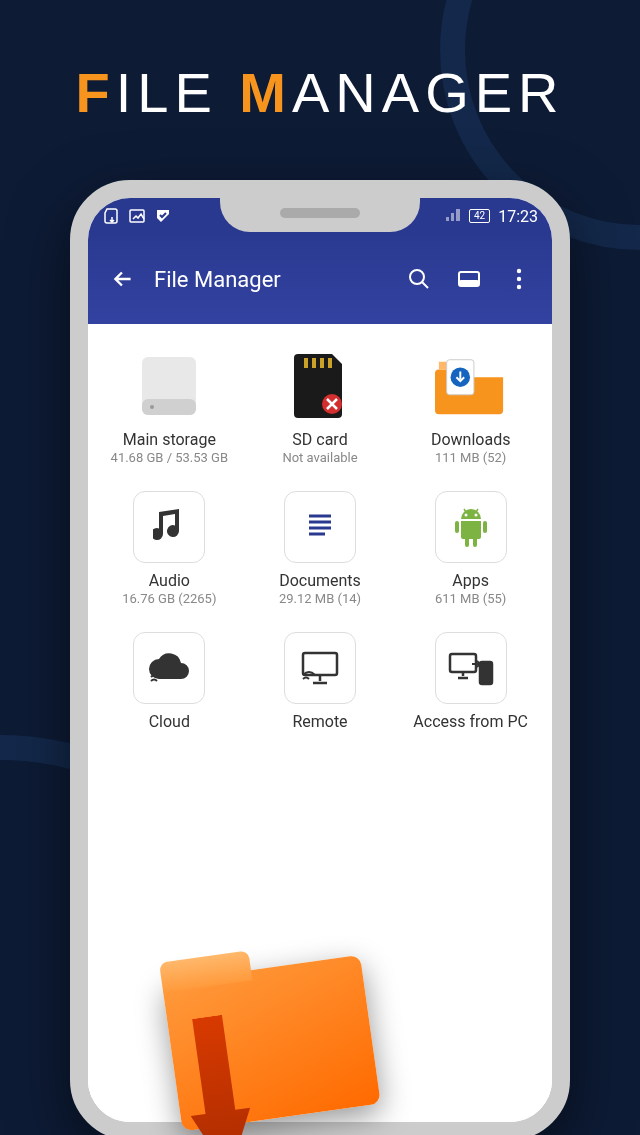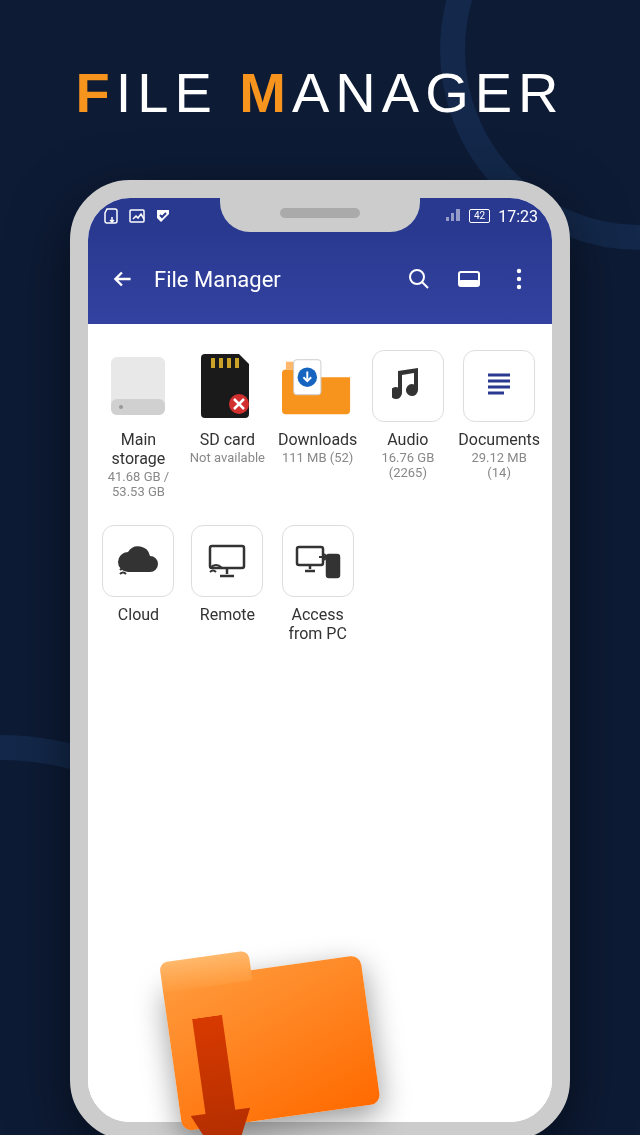--- a/index.html
+++ b/index.html
@@ -112,21 +112,21 @@
   .app-action { width: 26px; height: 26px; display:flex; align-items:center; justify-content:center; }
 
   .content {
     flex: 1;
     background: #fff;
     padding: 18px 10px;
     overflow: hidden;
   }
   .grid {
     display: grid;
-    grid-template-columns: repeat(5, 1fr);
+    grid-template-columns: repeat(3, 1fr);
     gap: 10px 8px;
   }
   .tile {
     display: flex;
     flex-direction: column;
     align-items: center;
     padding: 8px 2px;
     cursor: pointer;
   }
   .tile-icon {
@@ -316,20 +316,35 @@
         <div class="tile">
           <div class="tile-icon">
             <svg width="34" height="34" viewBox="0 0 34 34">
                 <path d="M6 6h22M6 12h22M6 18h22M6 24h16" stroke="#2a3990" stroke-width="3"></path>
               </svg>
           </div>
           <div class="tile-label">Documents</div>
           <div class="tile-sub">29.12 MB (14)</div>
         </div>
 
+        <div class="tile">
+          <div class="tile-icon">
+            <svg width="36" height="40" viewBox="0 0 36 40" fill="#7cb342">
+                <path d="M8 14h20v16a2 2 0 01-2 2h-2v6a2 2 0 01-4 0v-6h-4v6a2 2 0 01-4 0v-6h-2a2 2 0 01-2-2V14z"></path>
+                <path d="M8 12a10 10 0 0120 0H8z"></path>
+                <circle cx="13" cy="8" r="1.5" fill="#fff"></circle>
+                <circle cx="23" cy="8" r="1.5" fill="#fff"></circle>
+                <rect x="2" y="14" width="4" height="12" rx="2"></rect>
+                <rect x="30" y="14" width="4" height="12" rx="2"></rect>
+                <path d="M11 2l2 3M25 2l-2 3" stroke="#7cb342" stroke-width="1.5"></path>
+              </svg>
+          </div>
+          <div class="tile-label">Apps</div>
+          <div class="tile-sub">611 MB (55)</div>
+        </div>
 
 
         <div class="tile">
           <div class="tile-icon">
             <svg width="44" height="34" viewBox="0 0 44 34" fill="#333">
                 <path d="M34 28H12a10 10 0 010-20 12 12 0 0122 4 8 8 0 010 16z"></path>
                 <path d="M4 30c2-2 4-2 6 0M4 26c4-4 8-4 12 0" stroke="#333" stroke-width="2" fill="none"></path>
               </svg>
           </div>
           <div class="tile-label">Cloud</div>

